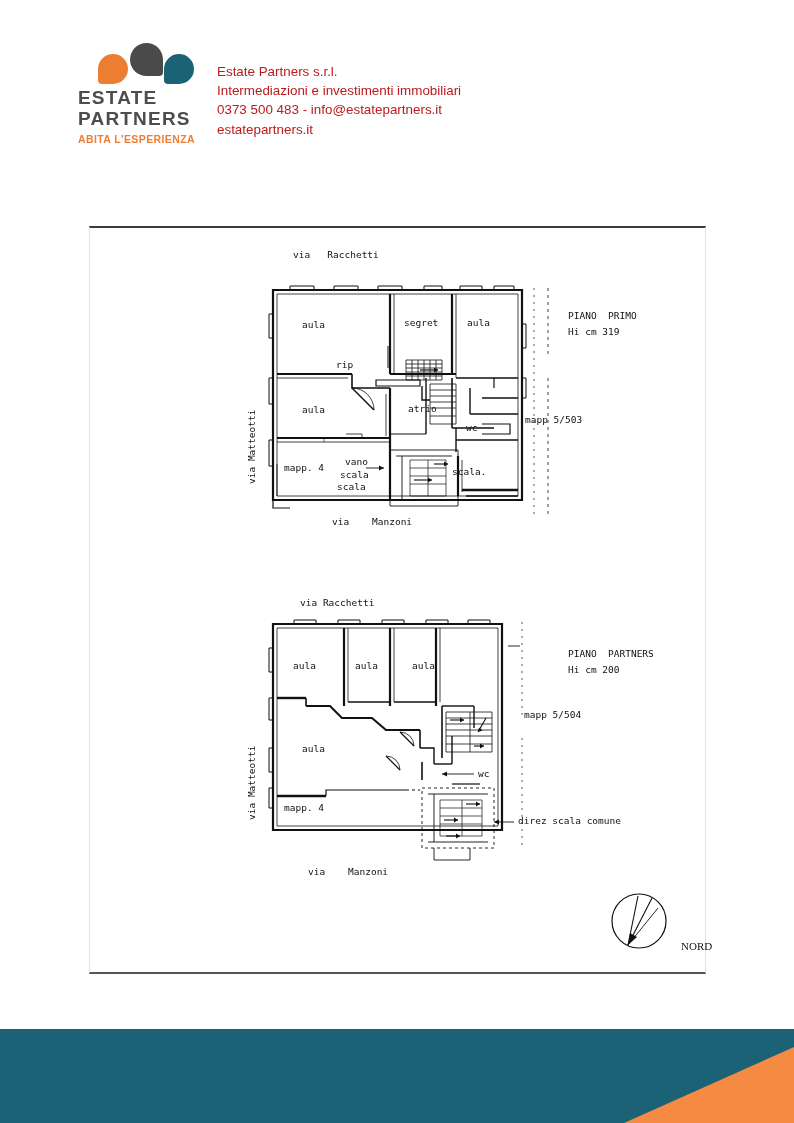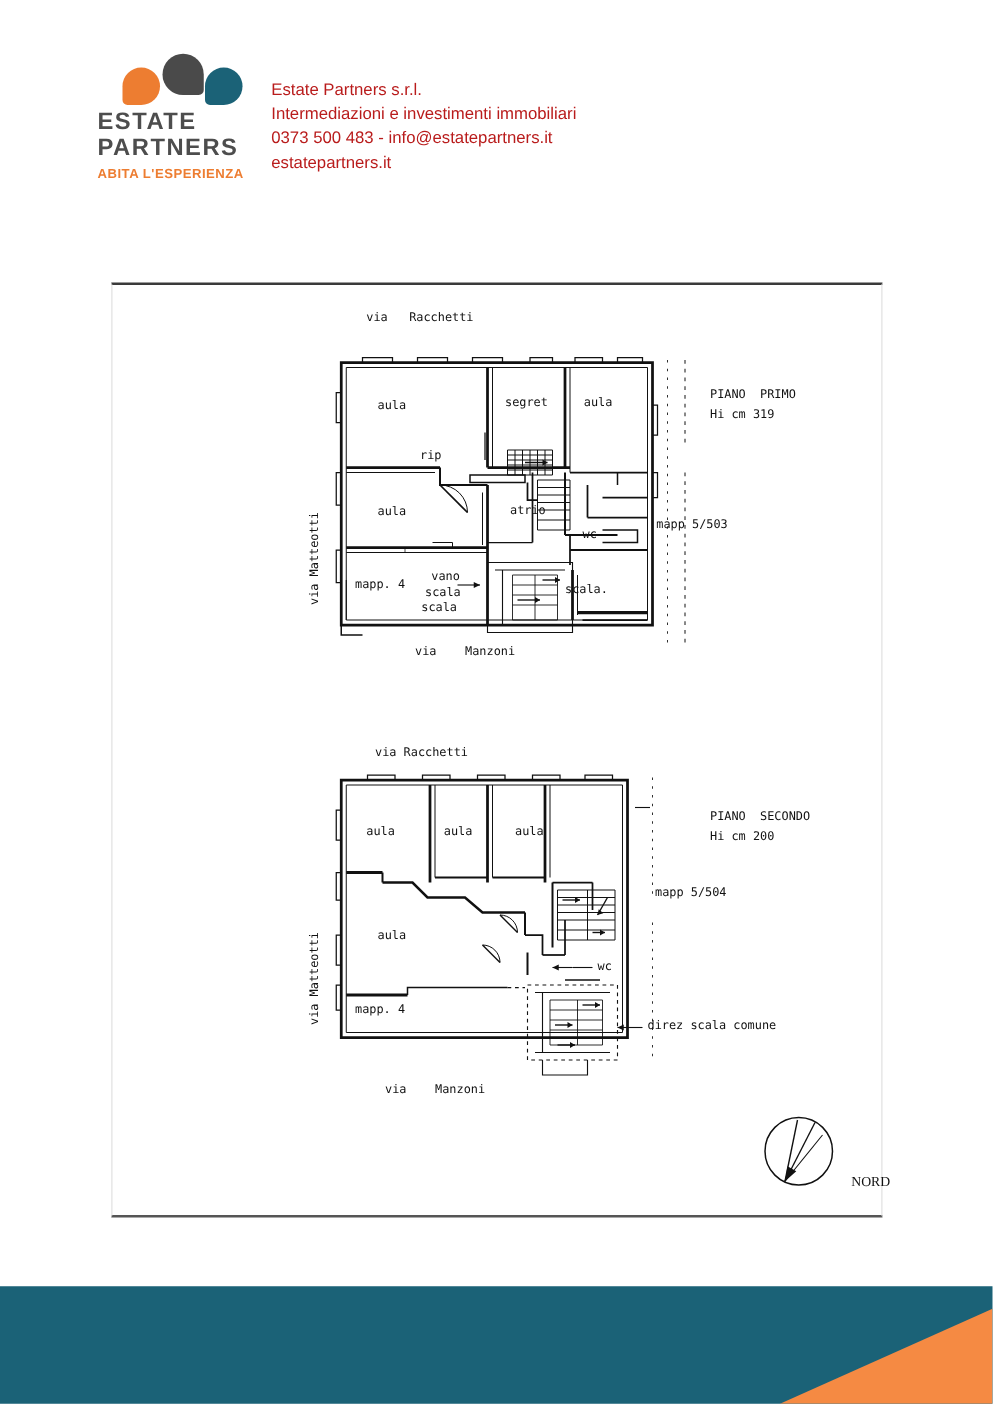--- a/index.html
+++ b/index.html
@@ -425,21 +425,21 @@
 
   <div class="mono lbl-room" style="left:194px; top:234px;">mapp. 4</div>
   <div class="mono lbl-room" style="left:435px; top:186px;">mapp 5/503</div>
 
   <div class="mono lbl-street vertical" style="left:156px; top:256px;">via Matteotti</div>
 
   <div class="mono lbl-street" style="left:242px; top:288px;">via    Manzoni</div>
 
   <div class="mono lbl-street" style="left:210px; top:369px;">via Racchetti</div>
 
-  <div class="mono lbl-title" style="left:478px; top:420px;">PIANO  SECONDO</div>
+  <div class="mono lbl-title" style="left:478px; top:420px;">PIANO  PARTNERS</div>
   <div class="mono lbl-title" style="left:478px; top:436px;">Hi cm 200</div>
 
   <div class="mono lbl-room" style="left:203px; top:432px;">aula</div>
   <div class="mono lbl-room" style="left:265px; top:432px;">aula</div>
   <div class="mono lbl-room" style="left:322px; top:432px;">aula</div>
   <div class="mono lbl-room" style="left:212px; top:515px;">aula</div>
   <div class="mono lbl-room" style="left:388px; top:540px;">wc</div>
 
   <div class="mono lbl-room" style="left:194px; top:574px;">mapp. 4</div>
   <div class="mono lbl-room" style="left:434px; top:481px;">mapp 5/504</div>

